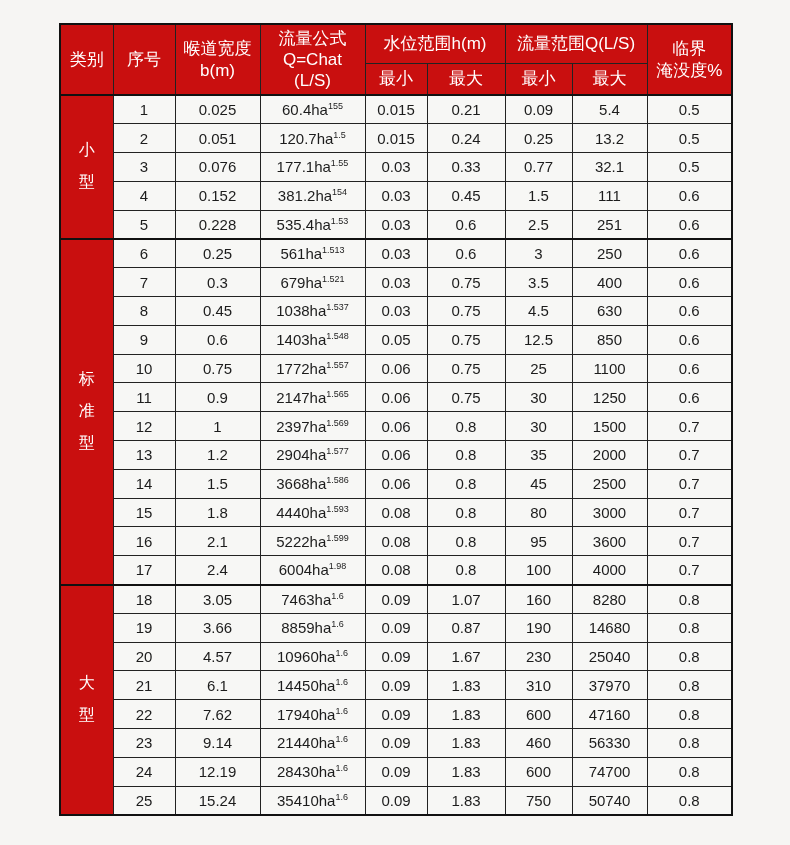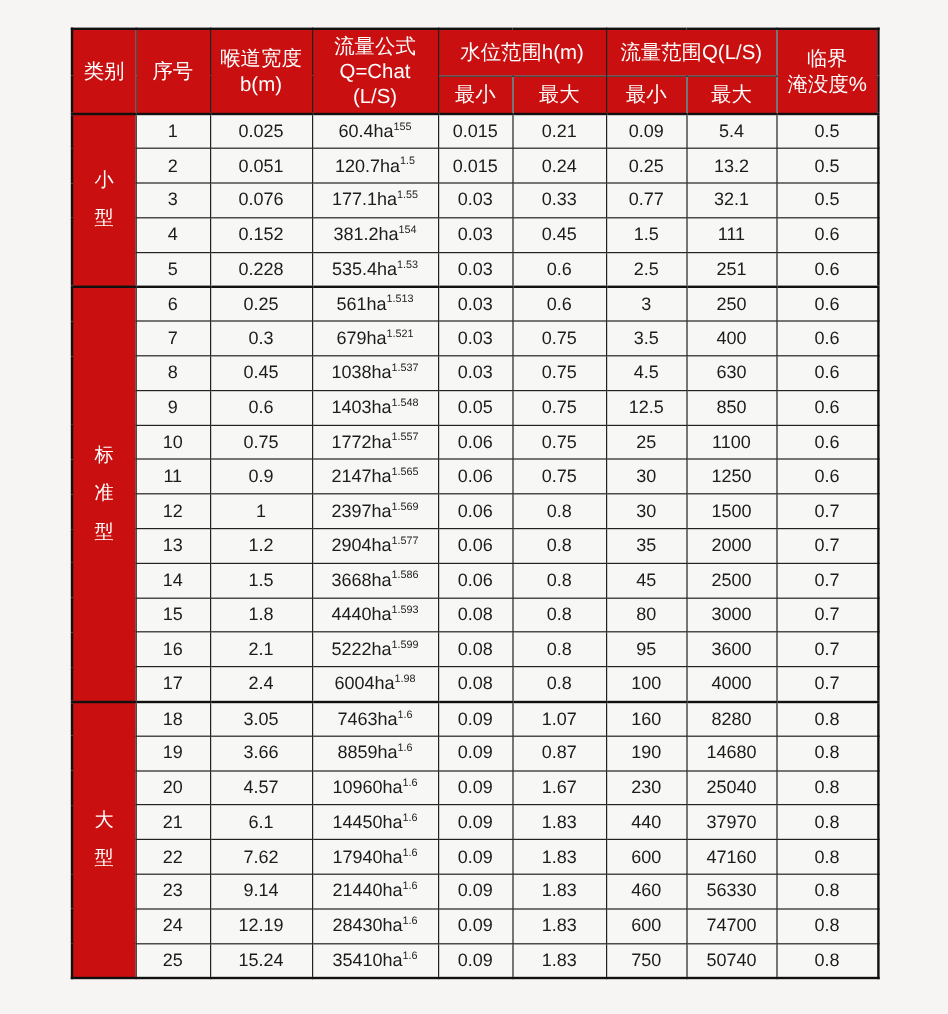--- a/index.html
+++ b/index.html
@@ -349,21 +349,21 @@
             <td class="data">230</td>
             <td class="data">25040</td>
             <td class="data">0.8</td>
           </tr>
           <tr>
             <td class="data">21</td>
             <td class="data">6.1</td>
             <td class="data"><span>14450ha</span><sup>1.6</sup></td>
             <td class="data">0.09</td>
             <td class="data">1.83</td>
-            <td class="data">440</td>
+            <td class="data">310</td>
             <td class="data">37970</td>
             <td class="data">0.8</td>
           </tr>
           <tr>
             <td class="data">22</td>
             <td class="data">7.62</td>
             <td class="data"><span>17940ha</span><sup>1.6</sup></td>
             <td class="data">0.09</td>
             <td class="data">1.83</td>
             <td class="data">600</td>

